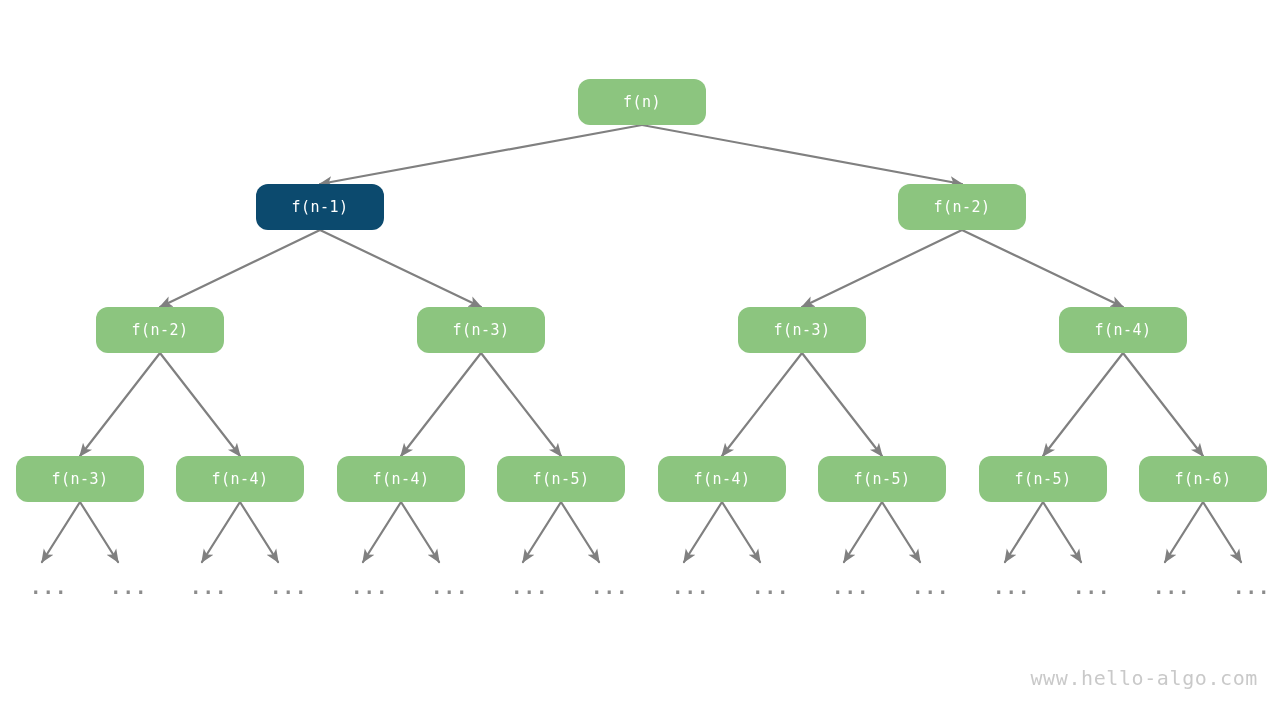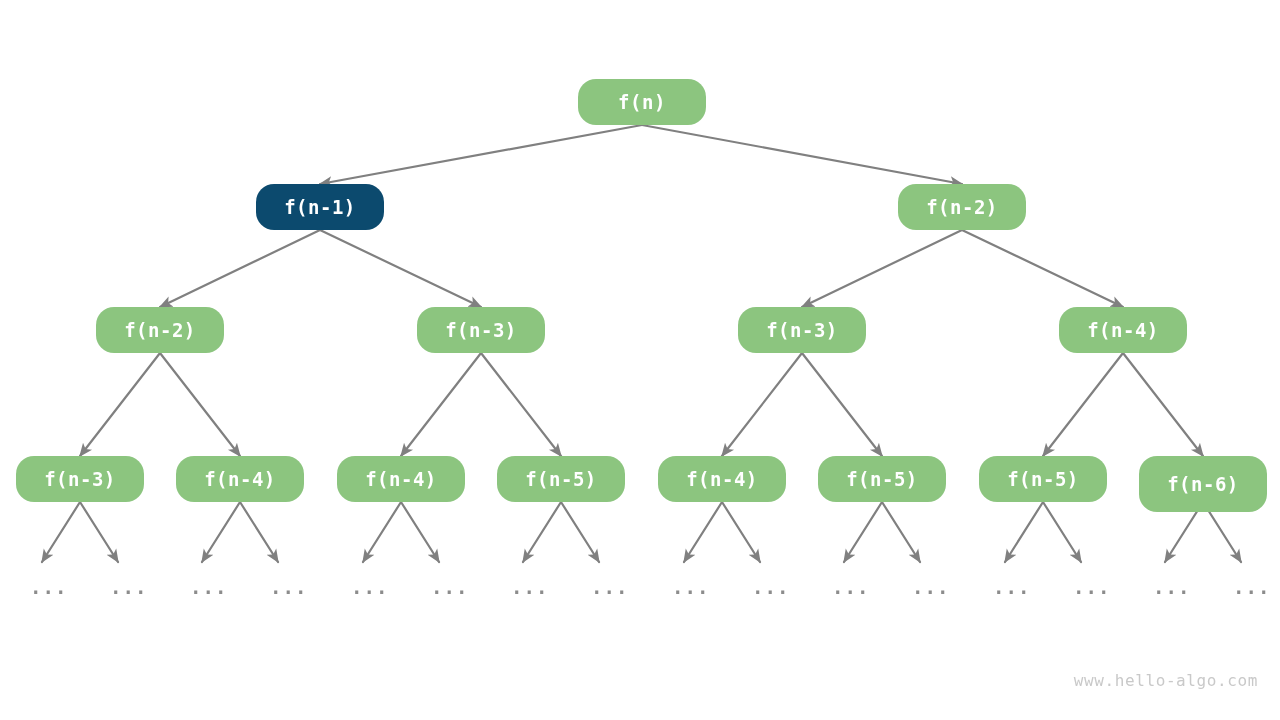--- a/index.html
+++ b/index.html
@@ -29,25 +29,25 @@
     width: 1280px;
     height: 720px;
     pointer-events: none;
   }
   .node {
     position: absolute;
     box-sizing: border-box;
     display: flex;
     align-items: center;
     justify-content: center;
-    border-radius: 18px;
+    border-radius: 12px;
     color: #ffffff;
     font-family: "DejaVu Sans Mono", "Liberation Mono", monospace;
-    font-size: 19px;
-    font-weight: bold;
+    font-size: 15px;
+    font-weight: normal;
     letter-spacing: 0.5px;
     white-space: nowrap;
     user-select: none;
   }
   .ellipsis {
     position: absolute;
     color: #8c8c8c;
     font-family: "DejaVu Sans Mono", "Liberation Mono", monospace;
     font-size: 19px;
     font-weight: bold;
@@ -55,21 +55,21 @@
     line-height: 1;
     white-space: nowrap;
     user-select: none;
   }
   #watermark {
     position: absolute;
     right: 22px;
     bottom: 30px;
     color: #c9c9c9;
     font-family: "DejaVu Sans Mono", "Liberation Mono", monospace;
-    font-size: 16px;
+    font-size: 20px;
     letter-spacing: 0.6px;
     white-space: nowrap;
     user-select: none;
   }
 </style>
 </head>
 <body style="background: rgb(255, 255, 255);">
 
 <div id="canvas">
 
@@ -123,21 +123,21 @@
       <div class="node" style="left: 417px; top: 307px; width: 128px; height: 46px; background: rgb(140, 197, 127); color: rgb(255, 255, 255);">f(n-3)</div>
       <div class="node" style="left: 738px; top: 307px; width: 128px; height: 46px; background: rgb(140, 197, 127); color: rgb(255, 255, 255);">f(n-3)</div>
       <div class="node" style="left: 1059px; top: 307px; width: 128px; height: 46px; background: rgb(140, 197, 127); color: rgb(255, 255, 255);">f(n-4)</div>
       <div class="node" style="left: 16px; top: 456px; width: 128px; height: 46px; background: rgb(140, 197, 127); color: rgb(255, 255, 255);">f(n-3)</div>
       <div class="node" style="left: 176px; top: 456px; width: 128px; height: 46px; background: rgb(140, 197, 127); color: rgb(255, 255, 255);">f(n-4)</div>
       <div class="node" style="left: 337px; top: 456px; width: 128px; height: 46px; background: rgb(140, 197, 127); color: rgb(255, 255, 255);">f(n-4)</div>
       <div class="node" style="left: 497px; top: 456px; width: 128px; height: 46px; background: rgb(140, 197, 127); color: rgb(255, 255, 255);">f(n-5)</div>
       <div class="node" style="left: 658px; top: 456px; width: 128px; height: 46px; background: rgb(140, 197, 127); color: rgb(255, 255, 255);">f(n-4)</div>
       <div class="node" style="left: 818px; top: 456px; width: 128px; height: 46px; background: rgb(140, 197, 127); color: rgb(255, 255, 255);">f(n-5)</div>
       <div class="node" style="left: 979px; top: 456px; width: 128px; height: 46px; background: rgb(140, 197, 127); color: rgb(255, 255, 255);">f(n-5)</div>
-      <div class="node" style="left: 1139px; top: 456px; width: 128px; height: 56px; background: rgb(140, 197, 127); color: rgb(255, 255, 255);">f(n-6)</div>
+      <div class="node" style="left: 1139px; top: 456px; width: 128px; height: 46px; background: rgb(140, 197, 127); color: rgb(255, 255, 255);">f(n-6)</div>
     </div>
   <div id="ellipses">
       <div class="ellipsis" style="left: 30px; top: 578px; color: rgb(140, 140, 140);">...</div>
       <div class="ellipsis" style="left: 110px; top: 578px; color: rgb(140, 140, 140);">...</div>
       <div class="ellipsis" style="left: 190px; top: 578px; color: rgb(140, 140, 140);">...</div>
       <div class="ellipsis" style="left: 270px; top: 578px; color: rgb(140, 140, 140);">...</div>
       <div class="ellipsis" style="left: 351px; top: 578px; color: rgb(140, 140, 140);">...</div>
       <div class="ellipsis" style="left: 431px; top: 578px; color: rgb(140, 140, 140);">...</div>
       <div class="ellipsis" style="left: 511px; top: 578px; color: rgb(140, 140, 140);">...</div>
       <div class="ellipsis" style="left: 591px; top: 578px; color: rgb(140, 140, 140);">...</div>

